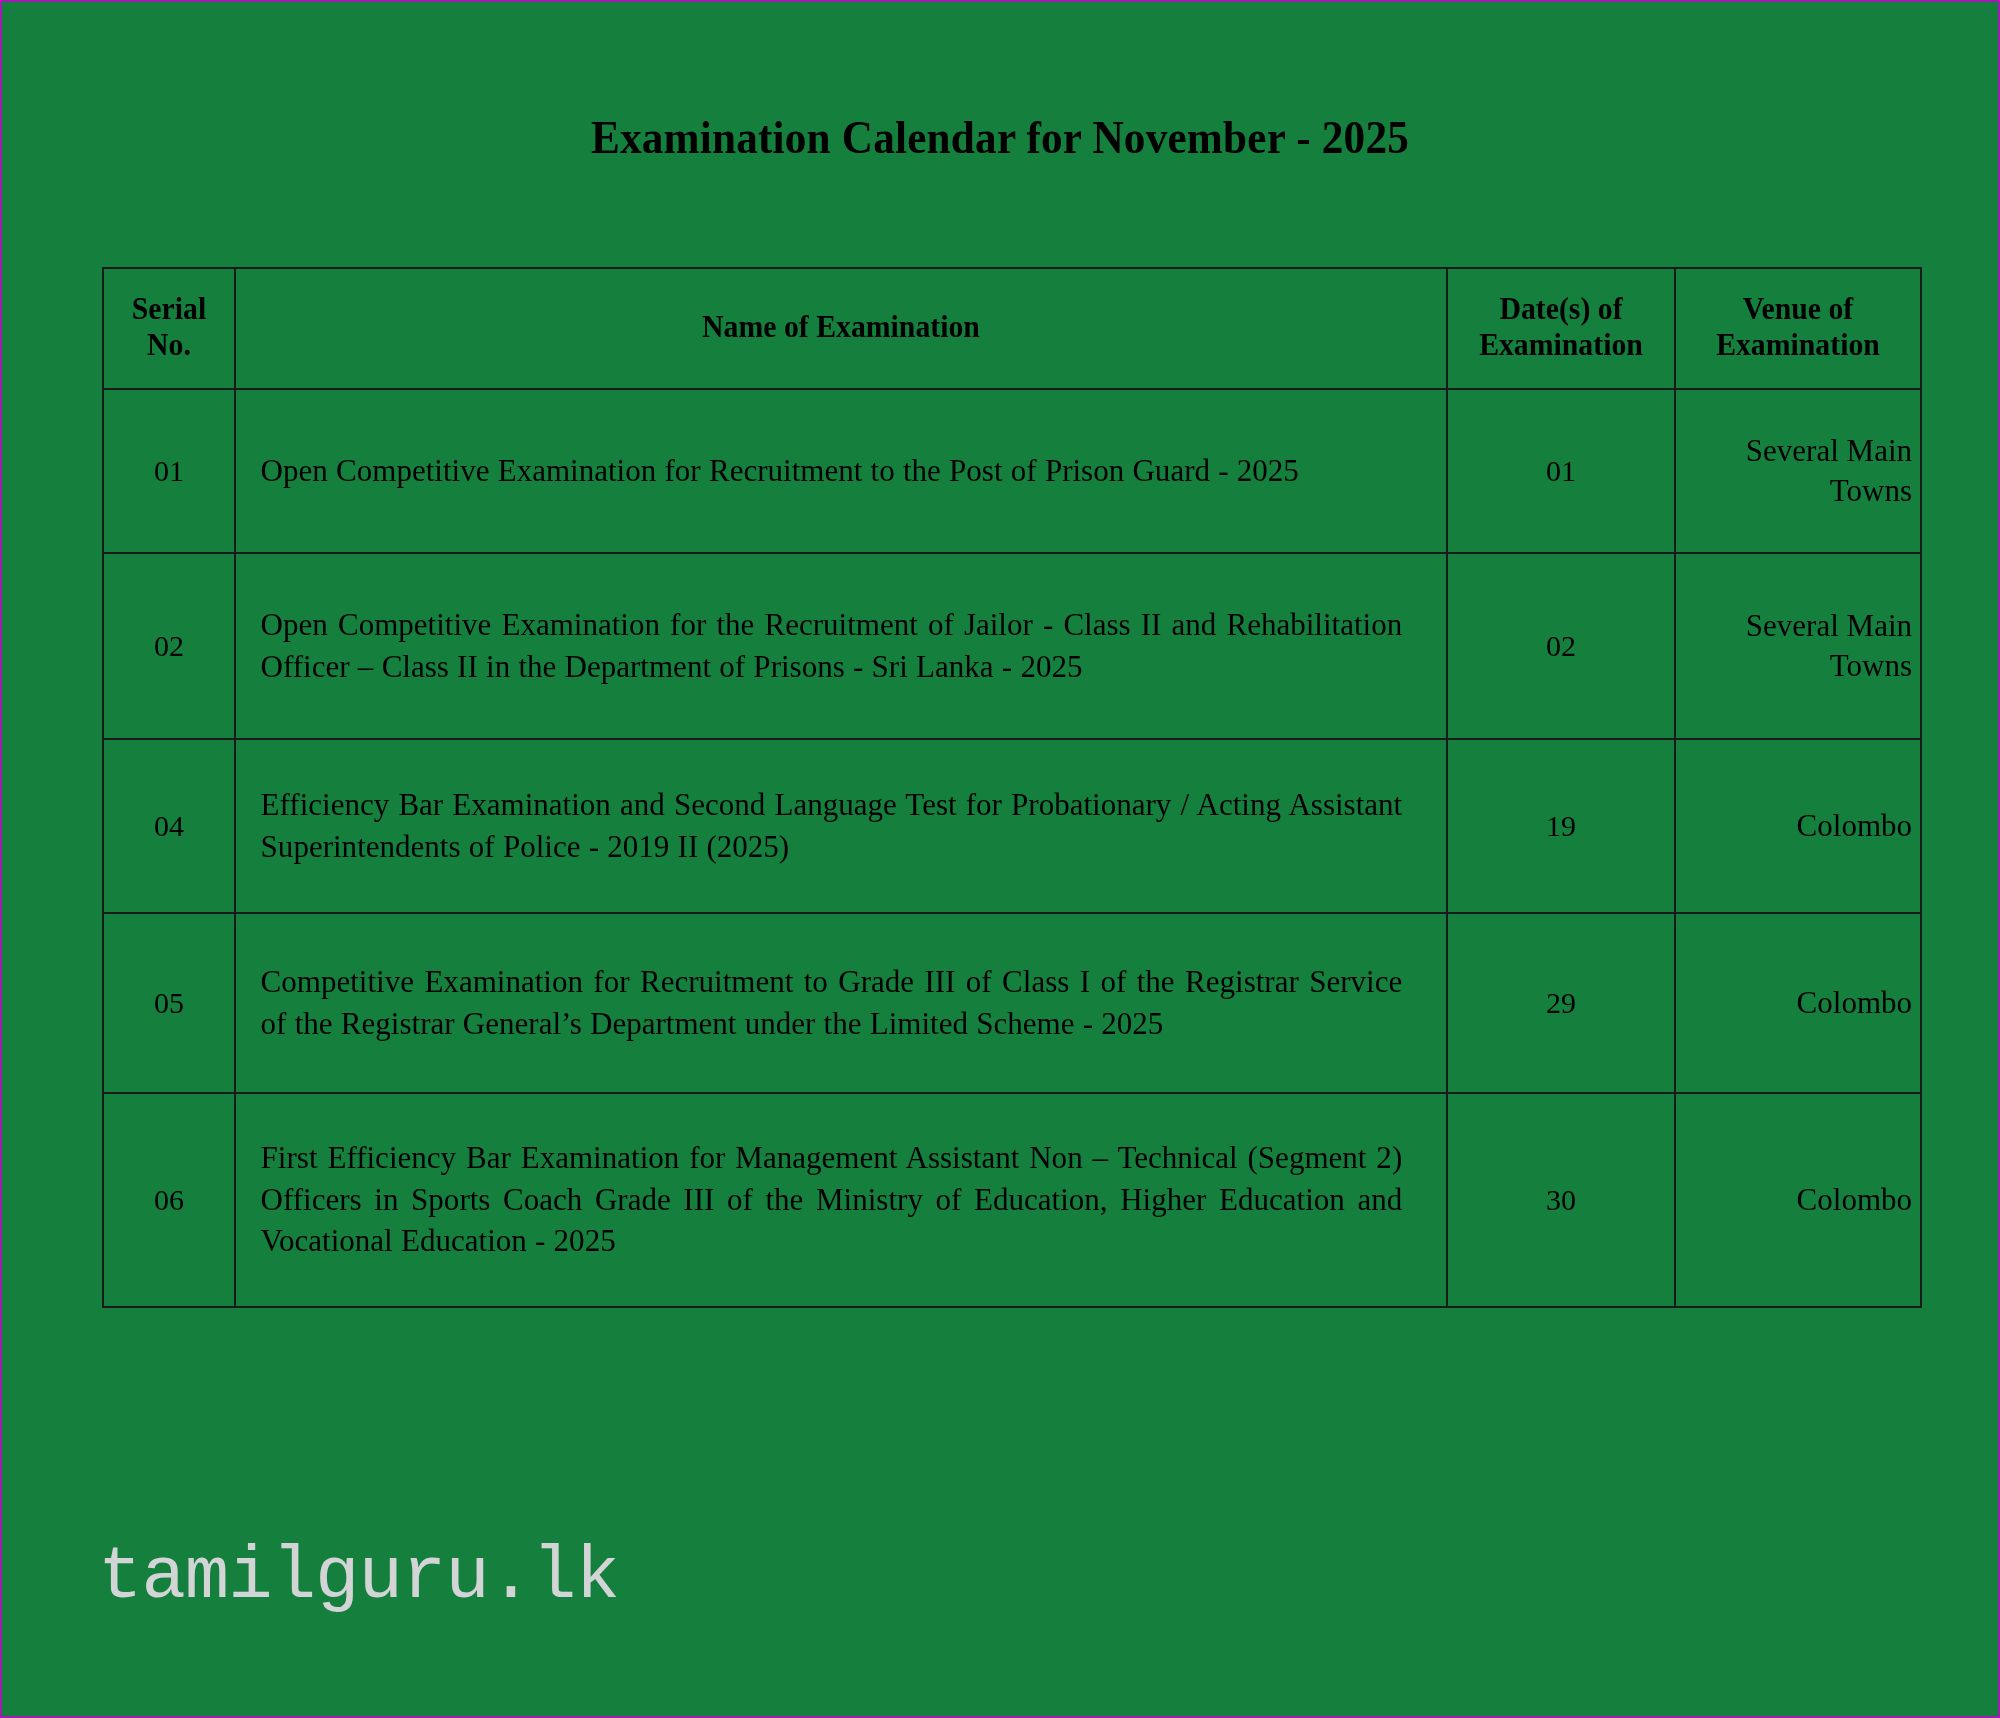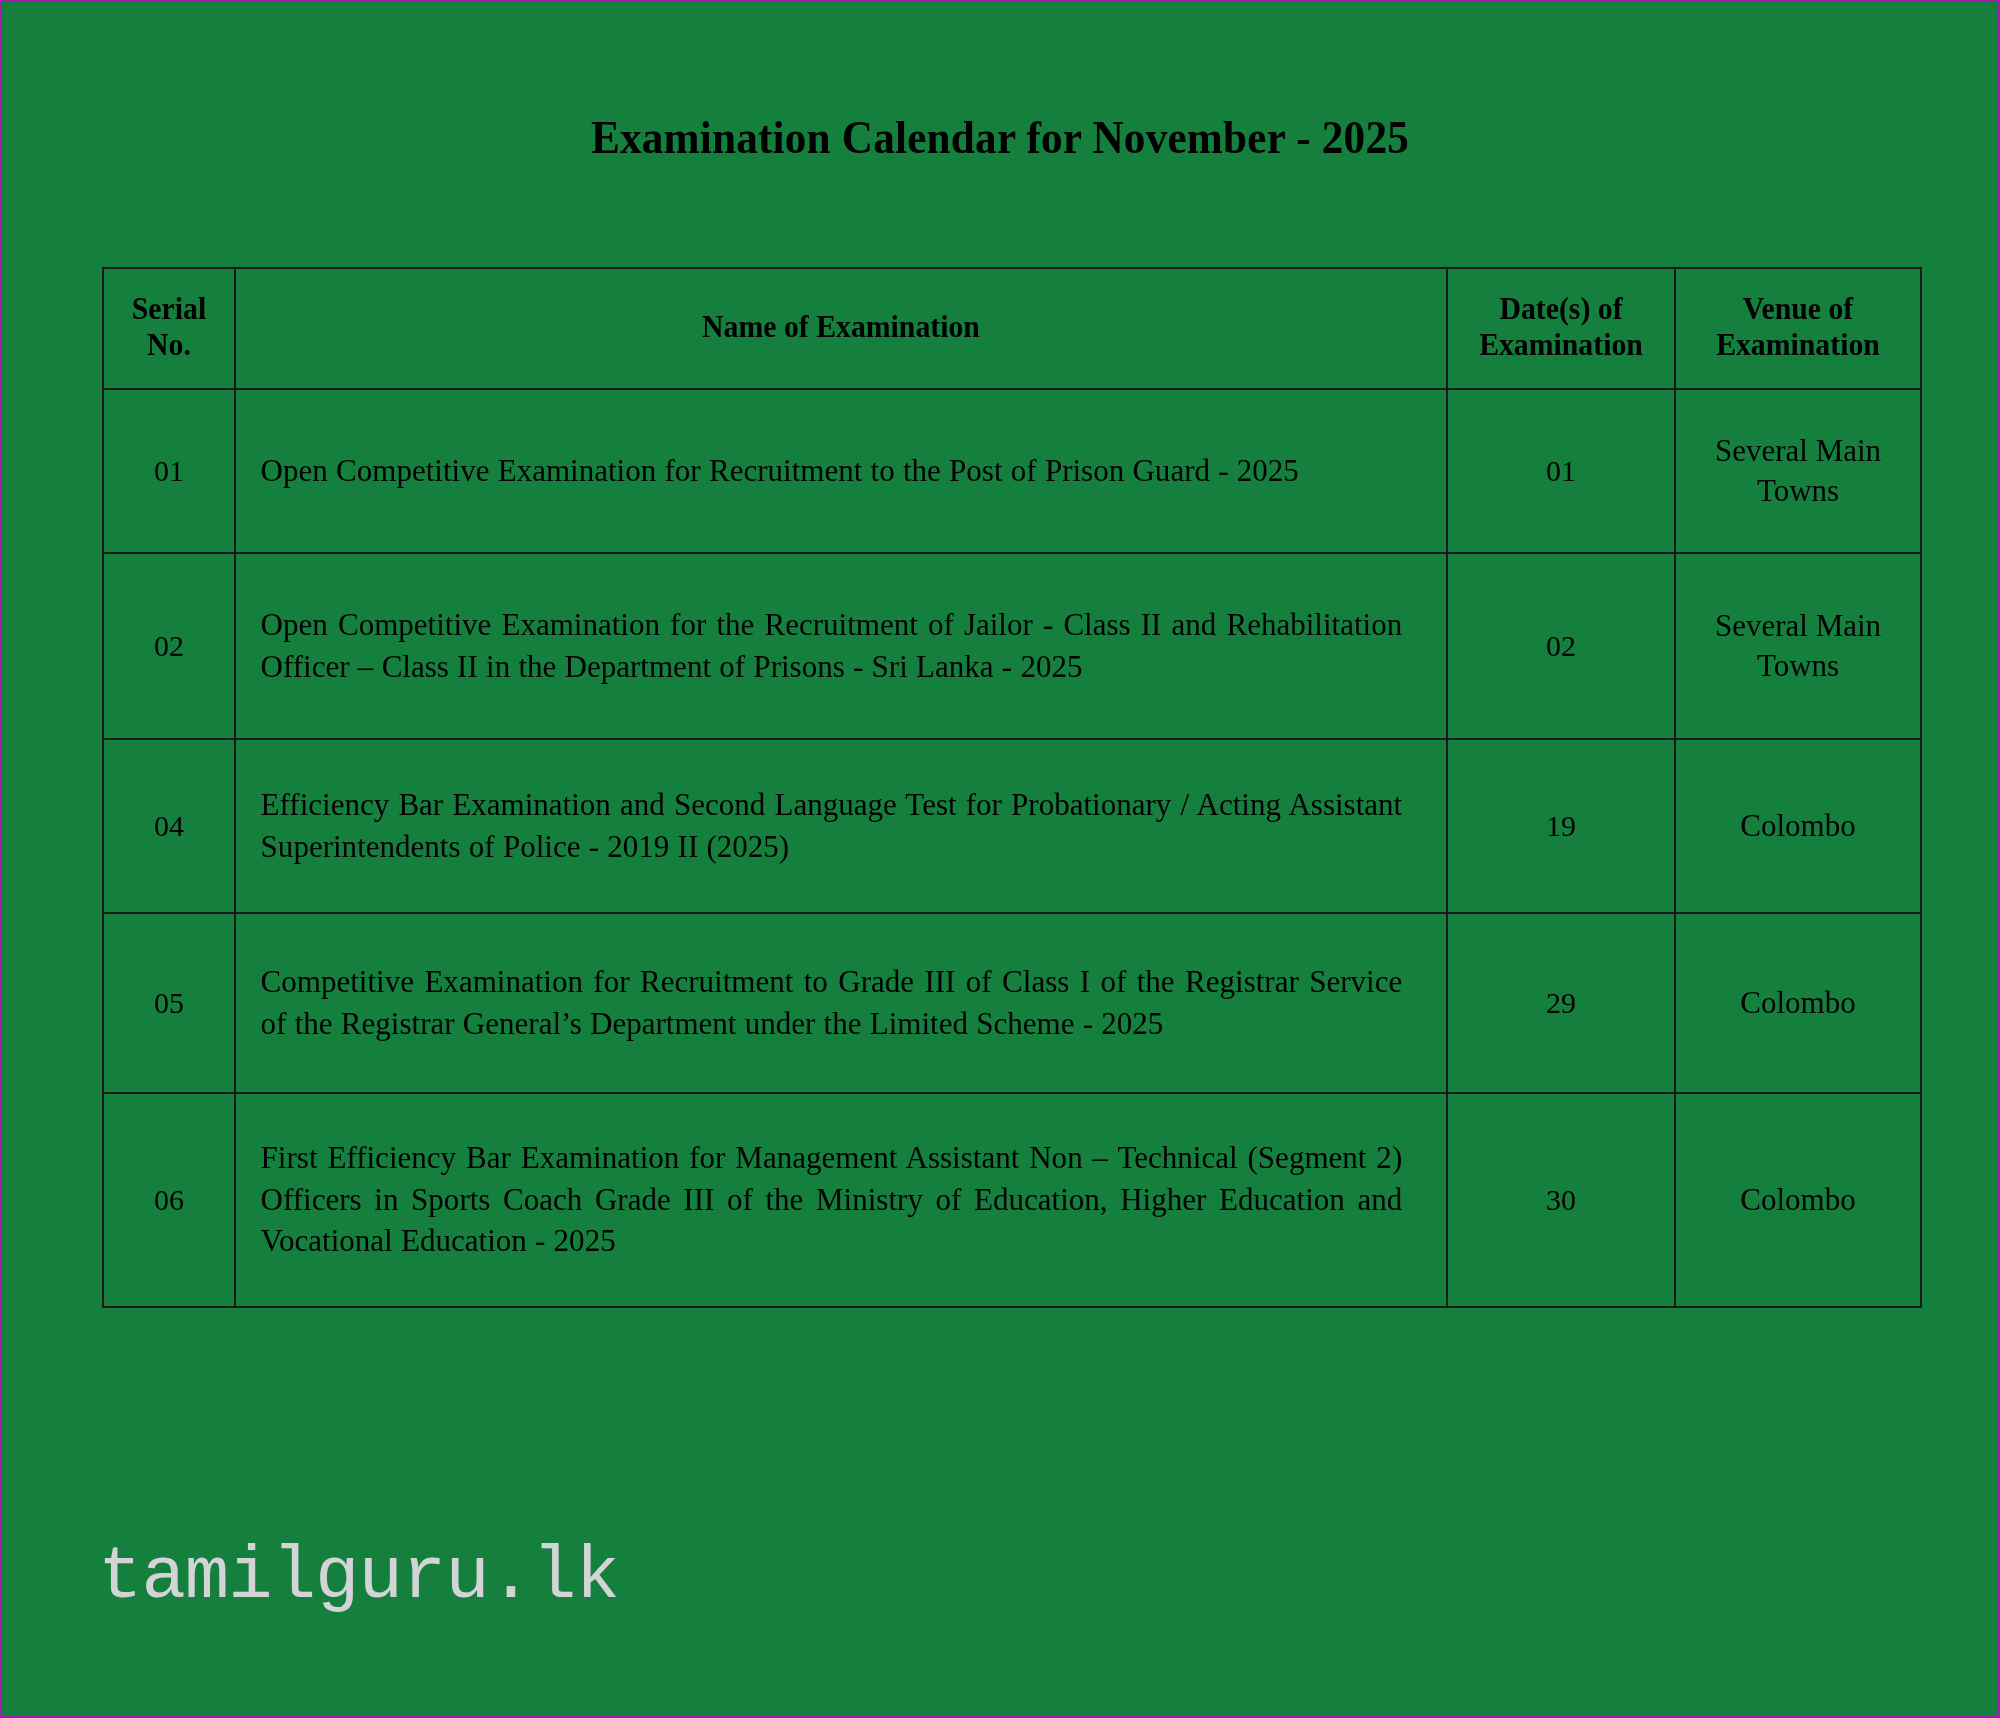--- a/index.html
+++ b/index.html
@@ -84,21 +84,21 @@
     word-spacing: 0.5px;
   }
 
   .cell-date {
     text-align: center;
     font-size: 30px;
     padding: 10px 4px;
   }
 
   .cell-venue {
-    text-align: center;
+    text-align: right;
     font-size: 31px;
     line-height: 1.26;
     padding: 2px 8px;
   }
 
   tr.r1 td { height: 118px; }
   tr.r2 td { height: 140px; }
   tr.r3 td { height: 120px; }
   tr.r4 td { height: 128px; }
   tr.r5 td { height: 134px; }

